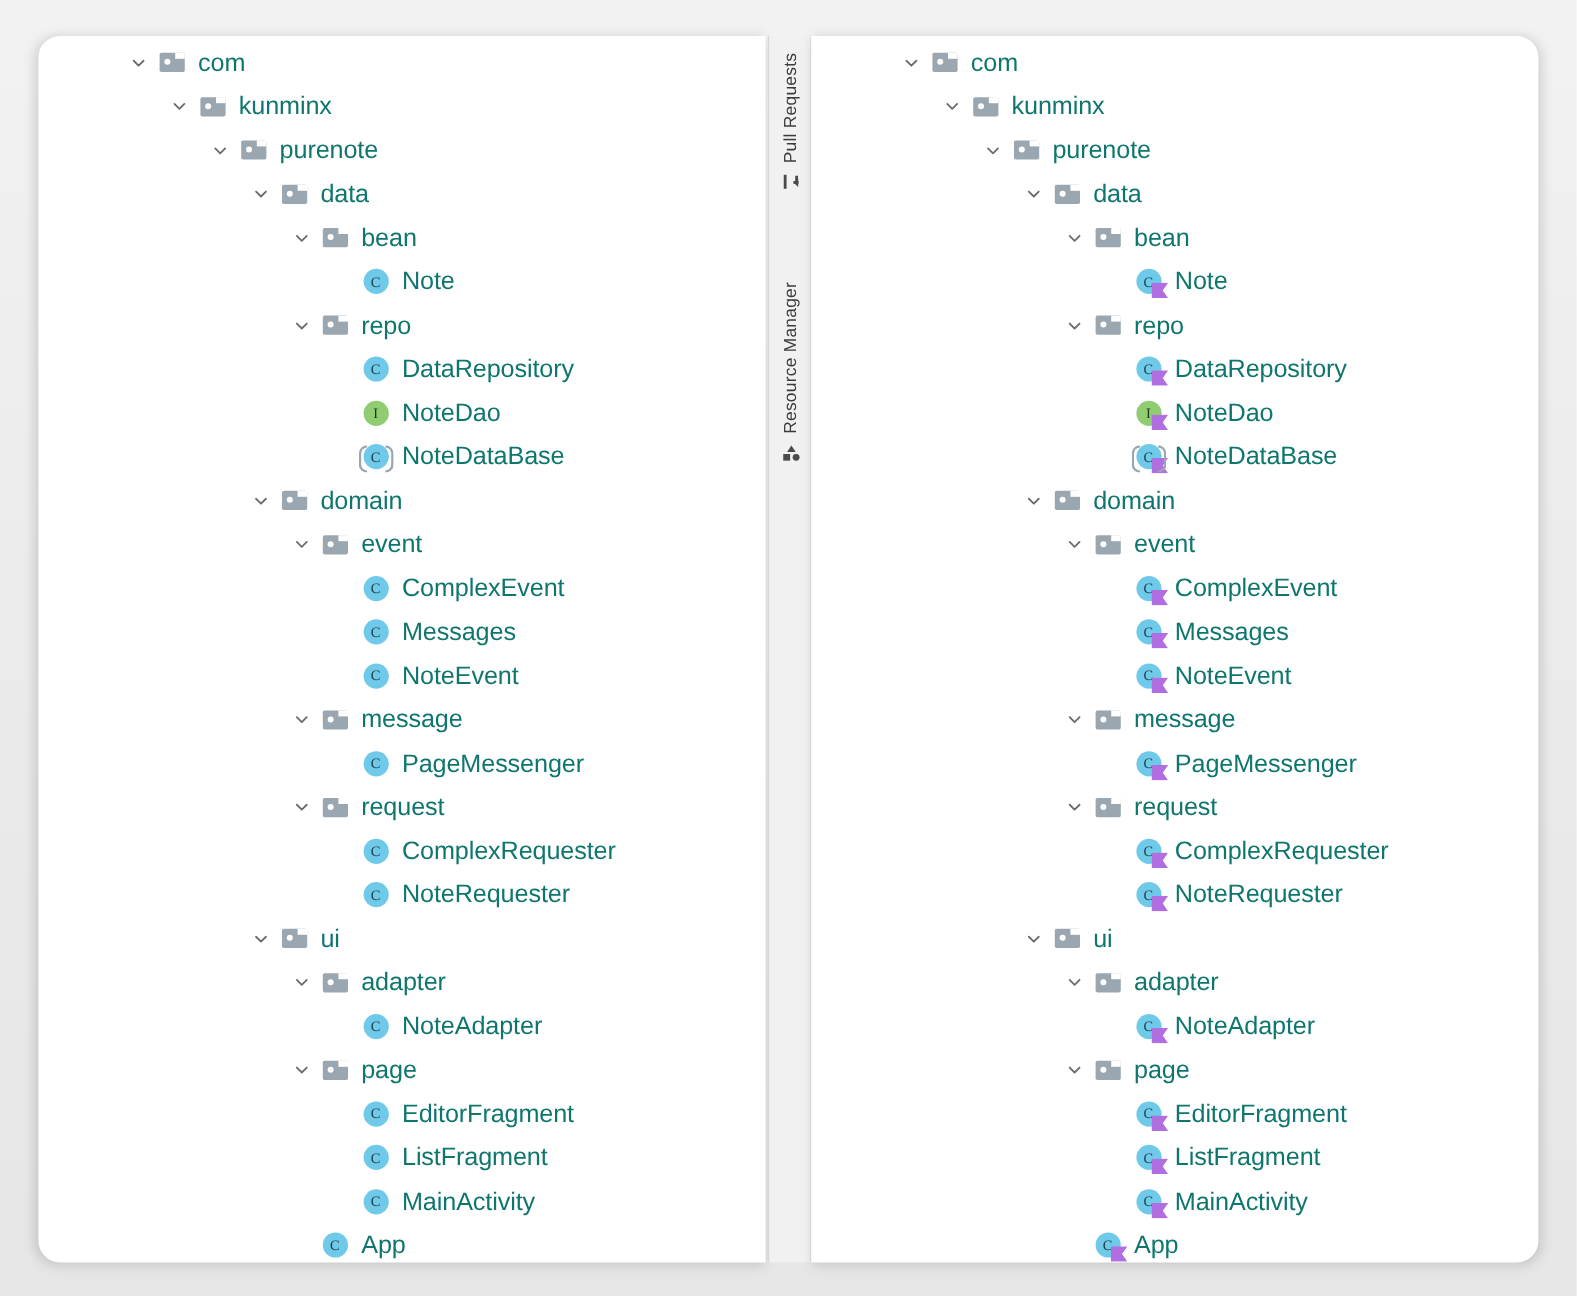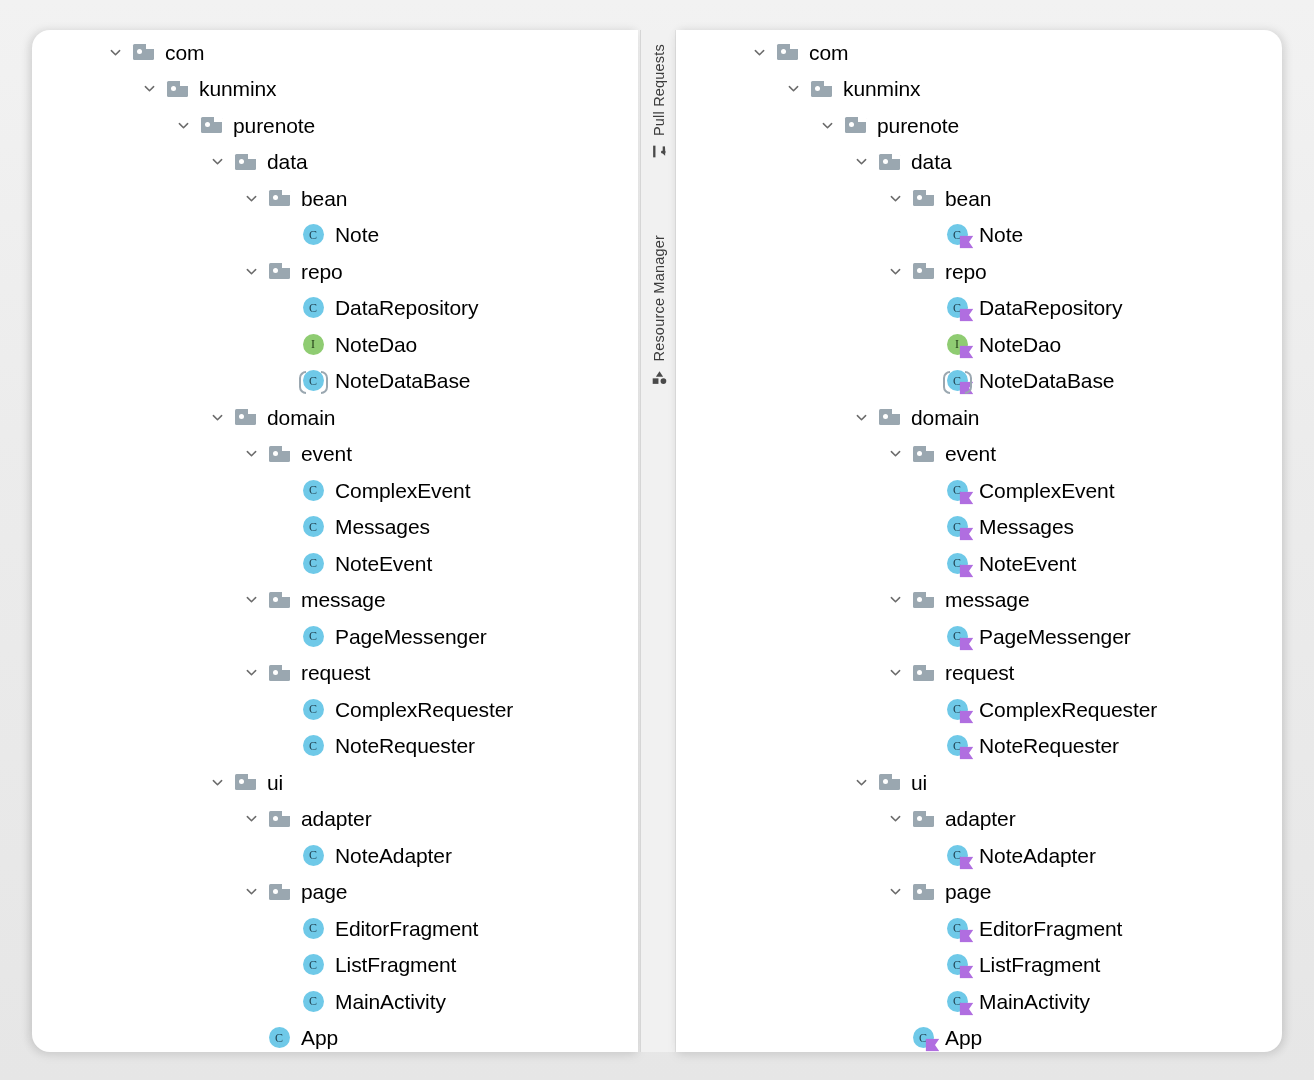--- a/index.html
+++ b/index.html
@@ -84,21 +84,21 @@
   }
   .chev.blank { visibility: hidden; }
   .icon-slot {
     width: 26px; height: 24px;
     flex: 0 0 26px;
     position: relative;
     display: flex; align-items: center; justify-content: center;
   }
   .label {
     font-size: 21px;
-    color: #000000;
+    color: #0f766e;
     margin-left: 9px;
     line-height: 1;
     letter-spacing: -0.1px;
   }
 
   
   .folder {
     position: relative;
     width: 21px; height: 16px;
     background: #9aa7b0;

